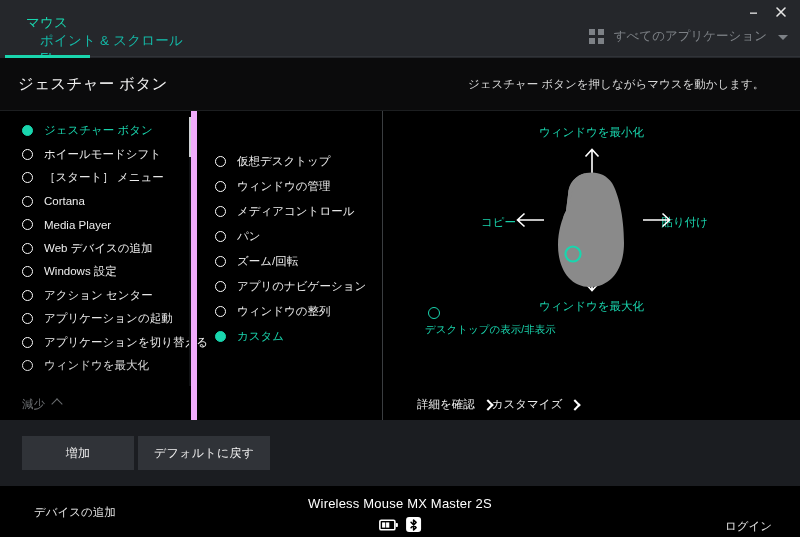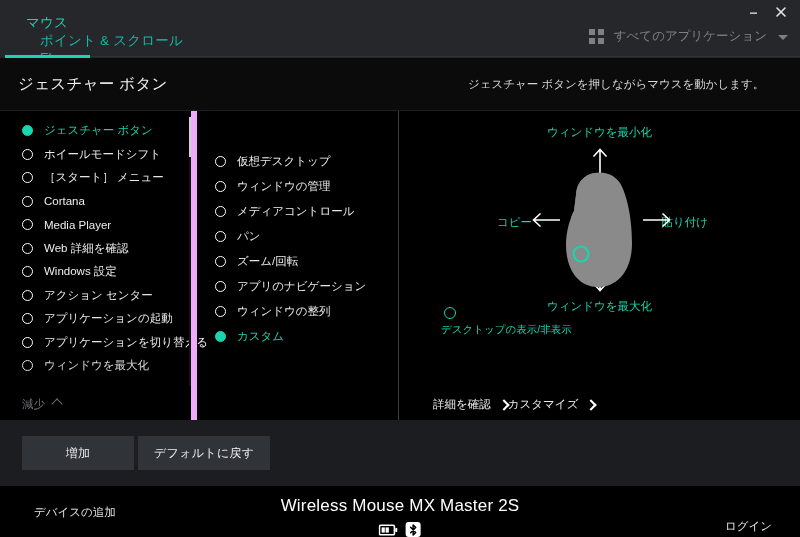--- a/index.html
+++ b/index.html
@@ -244,21 +244,21 @@
     box-sizing: border-box;
     border-left: 6px solid #f0abfc;
   }
   .col-mid .opt { padding-left: 18px; height: 25px; }
 
   
   .col-right {
     position: relative;
     flex: 1 1 auto;
     border-left: 1px solid #3a3d40;
-    margin-left: 16px;
+    margin-left: 0;
   }
   .diagram {
     position: relative;
     height: 252px;
   }
   .dirlabel {
     position: absolute;
     font-size: 11.5px;
     color: #19d6ae;
     white-space: nowrap;
@@ -378,21 +378,21 @@
     margin-top: 14px;
   }
   .status-center {
     position: absolute;
     left: 50%;
     top: 10px;
     transform: translateX(-50%);
     text-align: center;
   }
   .status-center .devname {
-    font-size: 17px;
+    font-size: 13px;
     color: #ffffff;
     letter-spacing: .2px;
     white-space: nowrap;
   }
   .status-icons {
     margin-top: 6px;
     display: flex;
     justify-content: center;
     align-items: center;
     gap: 8px;
@@ -469,21 +469,21 @@
       <div class="opt">
         <span class="radio"></span>
         <span class="lbl">Cortana</span>
       </div>
       <div class="opt">
         <span class="radio"></span>
         <span class="lbl">Media Player</span>
       </div>
       <div class="opt">
         <span class="radio"></span>
-        <span class="lbl">Web 詳細を確認</span>
+        <span class="lbl">Web デバイスの追加</span>
       </div>
       <div class="opt">
         <span class="radio"></span>
         <span class="lbl">Windows 設定</span>
       </div>
       <div class="opt">
         <span class="radio"></span>
         <span class="lbl">アクション センター</span>
       </div>
       <div class="opt">

